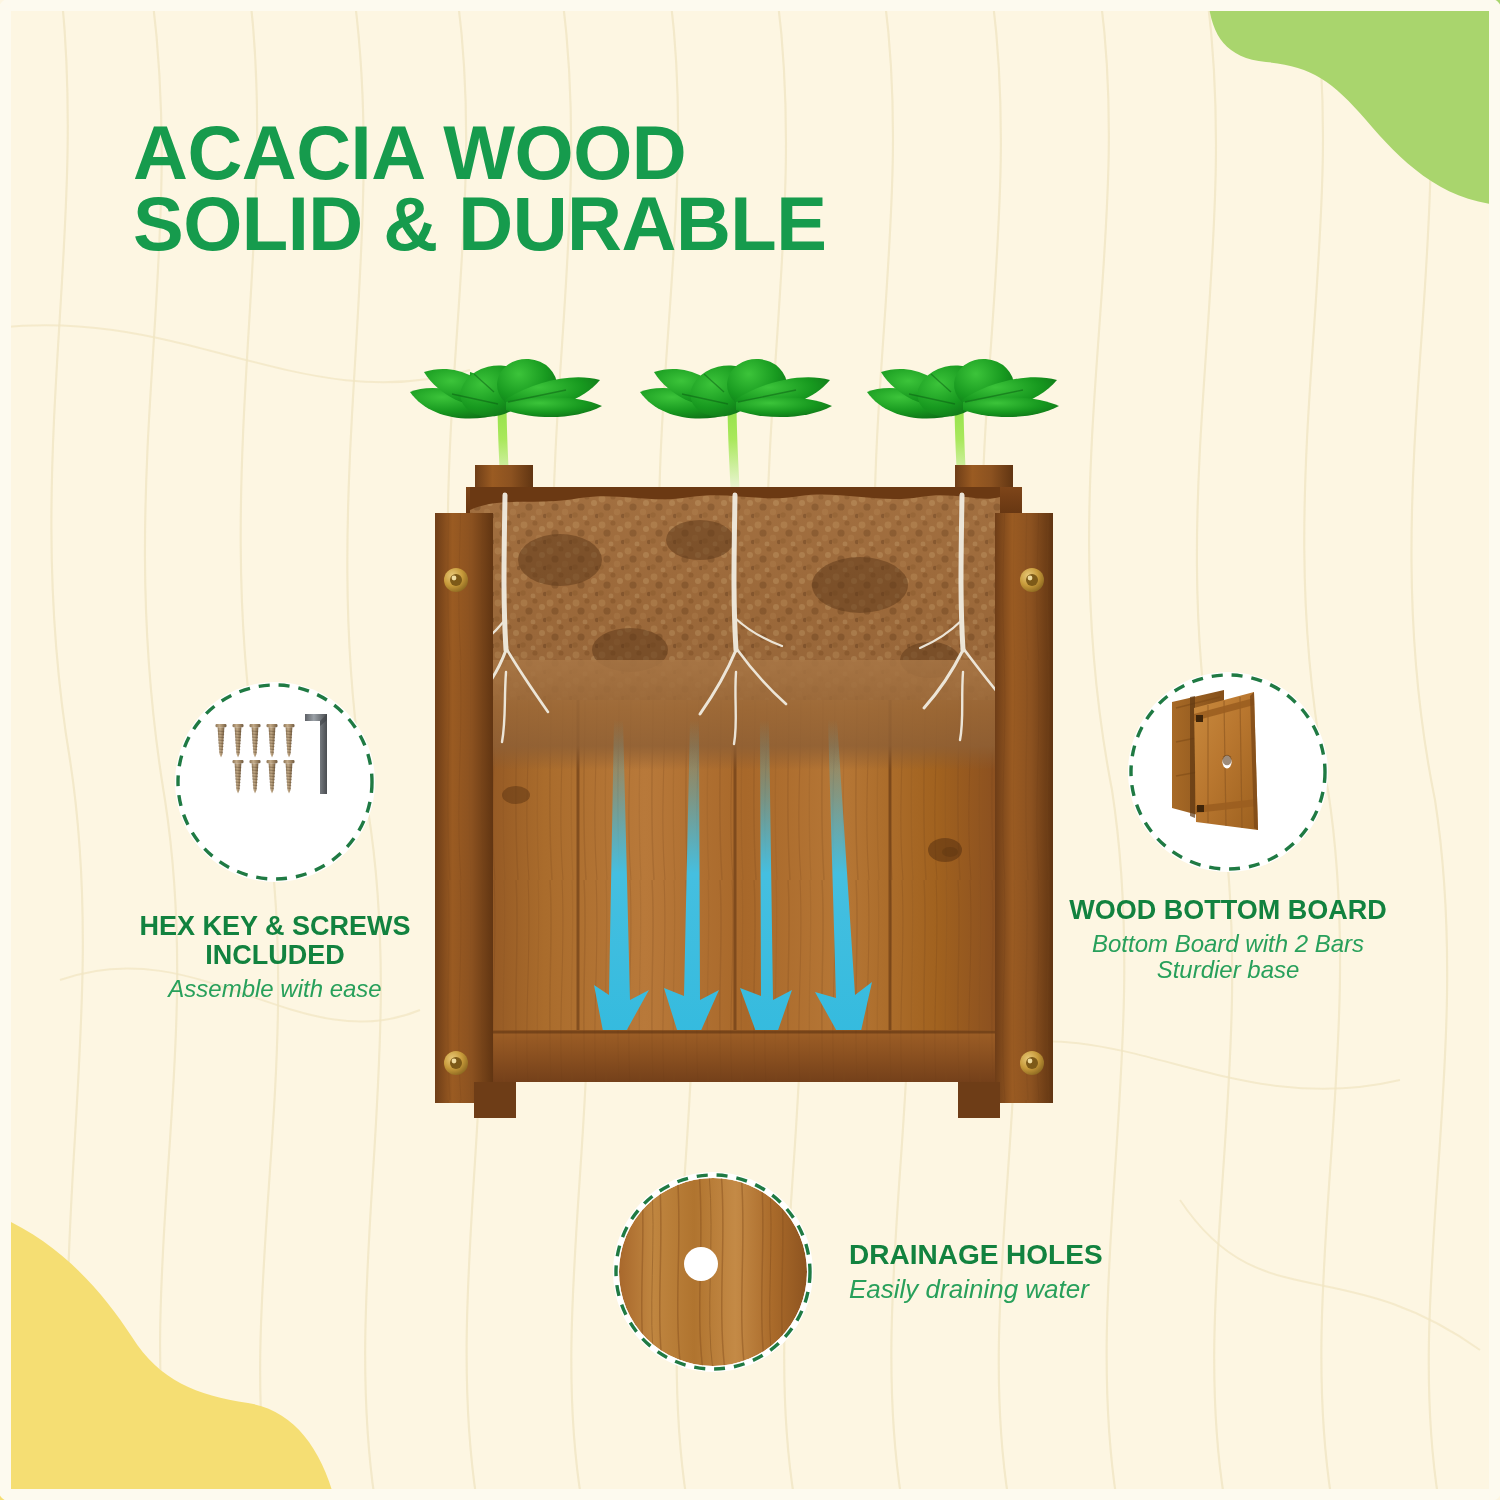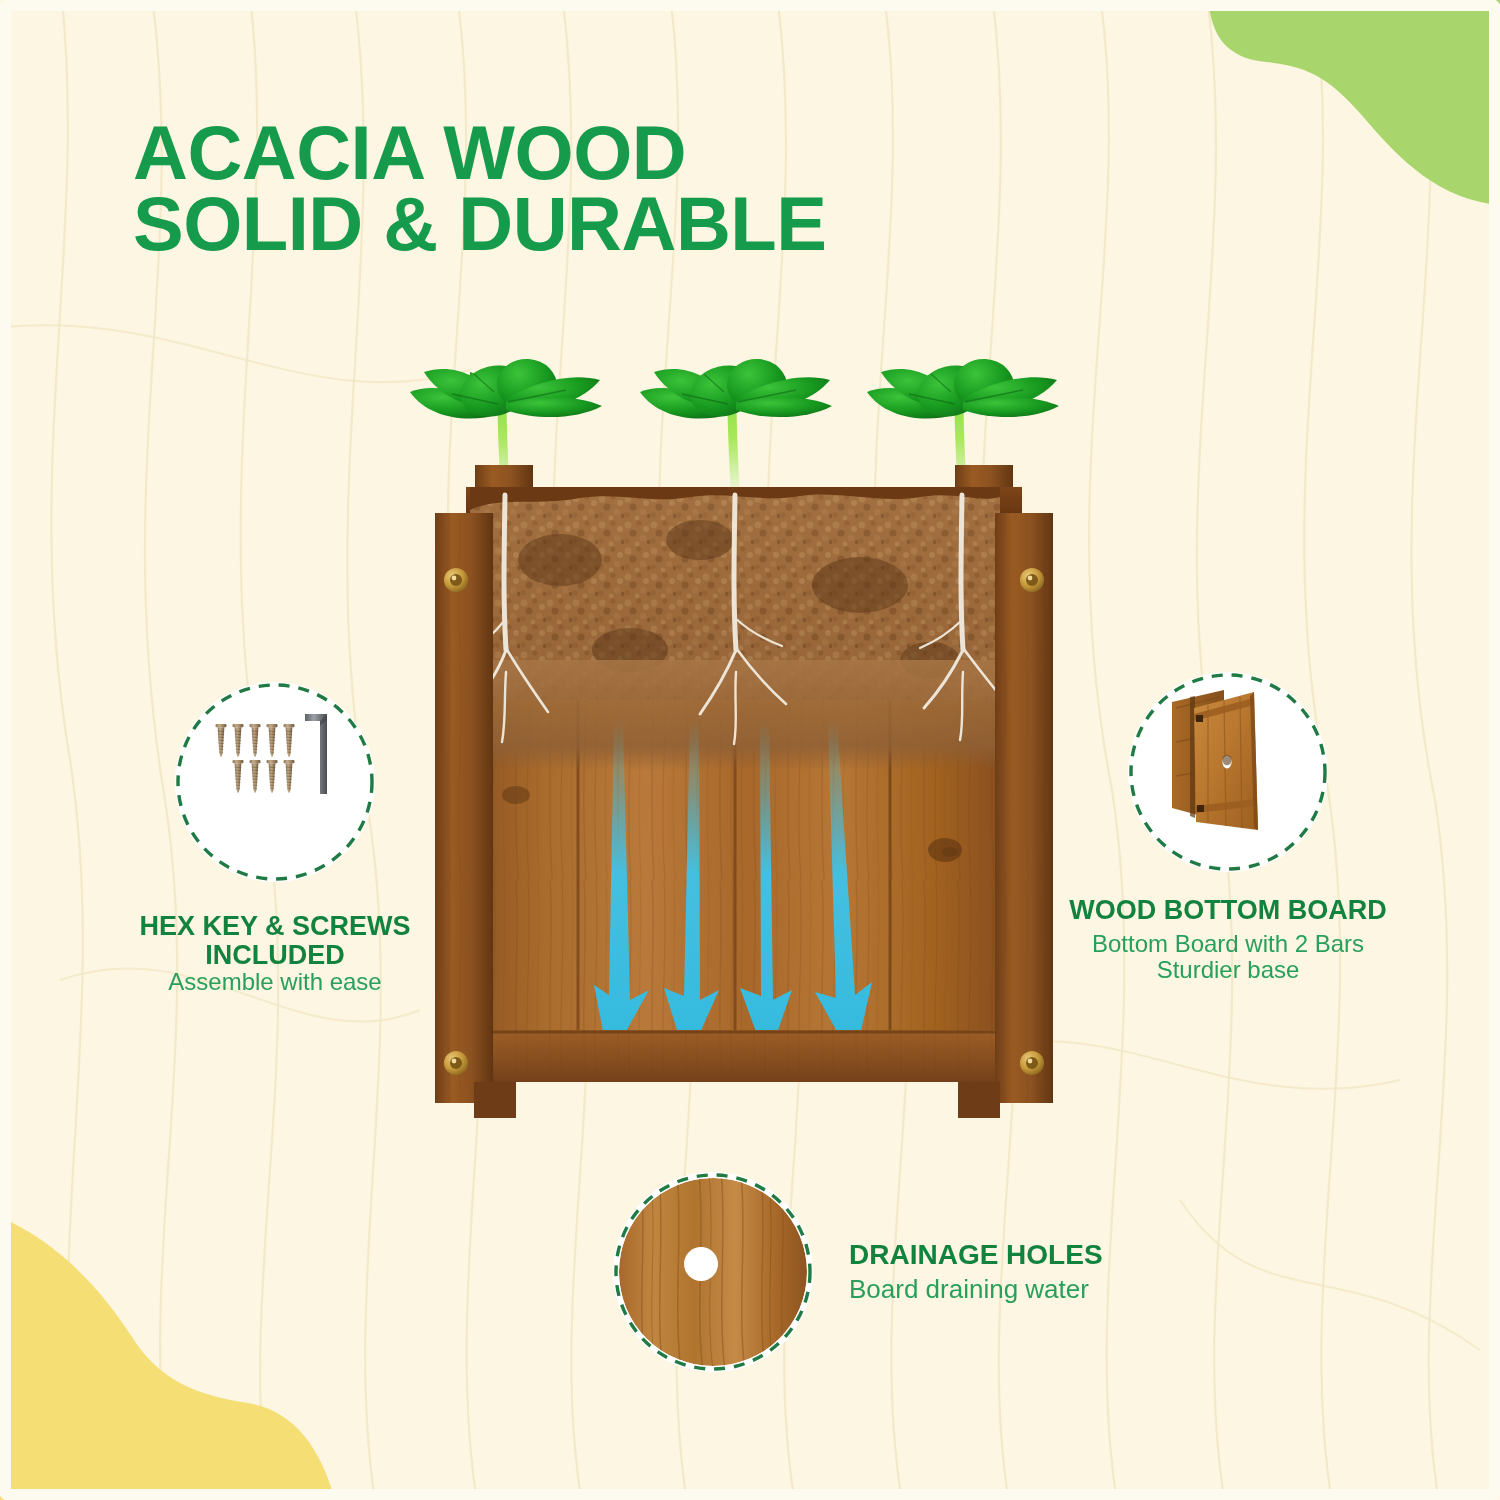--- a/index.html
+++ b/index.html
@@ -33,21 +33,21 @@
     position:absolute;inset:0;border-radius:50%;
     background:#ffffff;
     box-sizing:border-box;
   }
   .dashring{position:absolute;inset:0;}
   .cap-title{
     font-weight:bold;color:#12823f;text-align:center;
     line-height:1.06;white-space:pre-line;
   }
   .cap-sub{
-    color:#28a05b;text-align:center;
+    font-style:italic;color:#28a05b;text-align:center;
     line-height:1.12;white-space:pre-line;
   }
 
   
   #planter{position:absolute;left:0;top:0;width:1500px;height:1500px;}
 </style>
 </head>
 <body>
 
 <div id="stage">
@@ -384,21 +384,21 @@
         <use href="#screwShape" x="0" y="0" transform="translate(114,78)"></use>
 
         <g>
           <path d="M130 32 L152 32 L152 112 L145 112 L145 39 L130 39 Z" fill="url(#hexG)"></path>
           <path d="M145 39 L152 32 L152 38 L145 44 Z" fill="#3f4347" opacity="0.6"></path>
         </g>
       </svg>
     </div>
     <div class="cap-title" style="font-size:27px;margin-top:30px;">HEX KEY &amp; SCREWS
 INCLUDED</div>
-    <div class="cap-sub" style="font-size:24px;">Assemble with ease</div>
+    <div class="cap-sub" style="font-size:24px;margin-top:7px;">Assemble with ease</div>
   </div>
 
   <div class="callout" style="left:1048px;top:672px;width:360px;">
     <div class="circle-wrap" style="width:200px;height:200px;margin:0 auto;">
       <div class="dashcircle"></div>
       <svg class="dashring" viewBox="0 0 200 200">
         <circle cx="100" cy="100" r="97" fill="none" stroke="#1f7a43" stroke-width="3.4" stroke-dasharray="11 9"></circle>
       </svg>
       <svg style="position:absolute;inset:0;" viewBox="0 0 200 200">
         <defs>
@@ -486,17 +486,17 @@
         </g>
         <circle cx="88" cy="92" r="17" fill="#ffffff"></circle>
         <svg viewBox="0 0 200 200" style="overflow:visible"></svg>
       </svg>
       <svg class="dashring" viewBox="0 0 200 200">
         <circle cx="100" cy="100" r="97" fill="none" stroke="#1f7a43" stroke-width="3.4" stroke-dasharray="11 9"></circle>
       </svg>
     </div>
     <div style="flex:1;">
       <div class="cap-title" style="font-size:28px;text-align:left;">DRAINAGE HOLES</div>
-      <div class="cap-sub" style="font-size:26px;text-align:left;margin-top:5px;">Board draining water</div>
+      <div class="cap-sub" style="font-size:26px;text-align:left;margin-top:5px;">Easily draining water</div>
     </div>
   </div>
 
 </div>
 
 </body></html>

